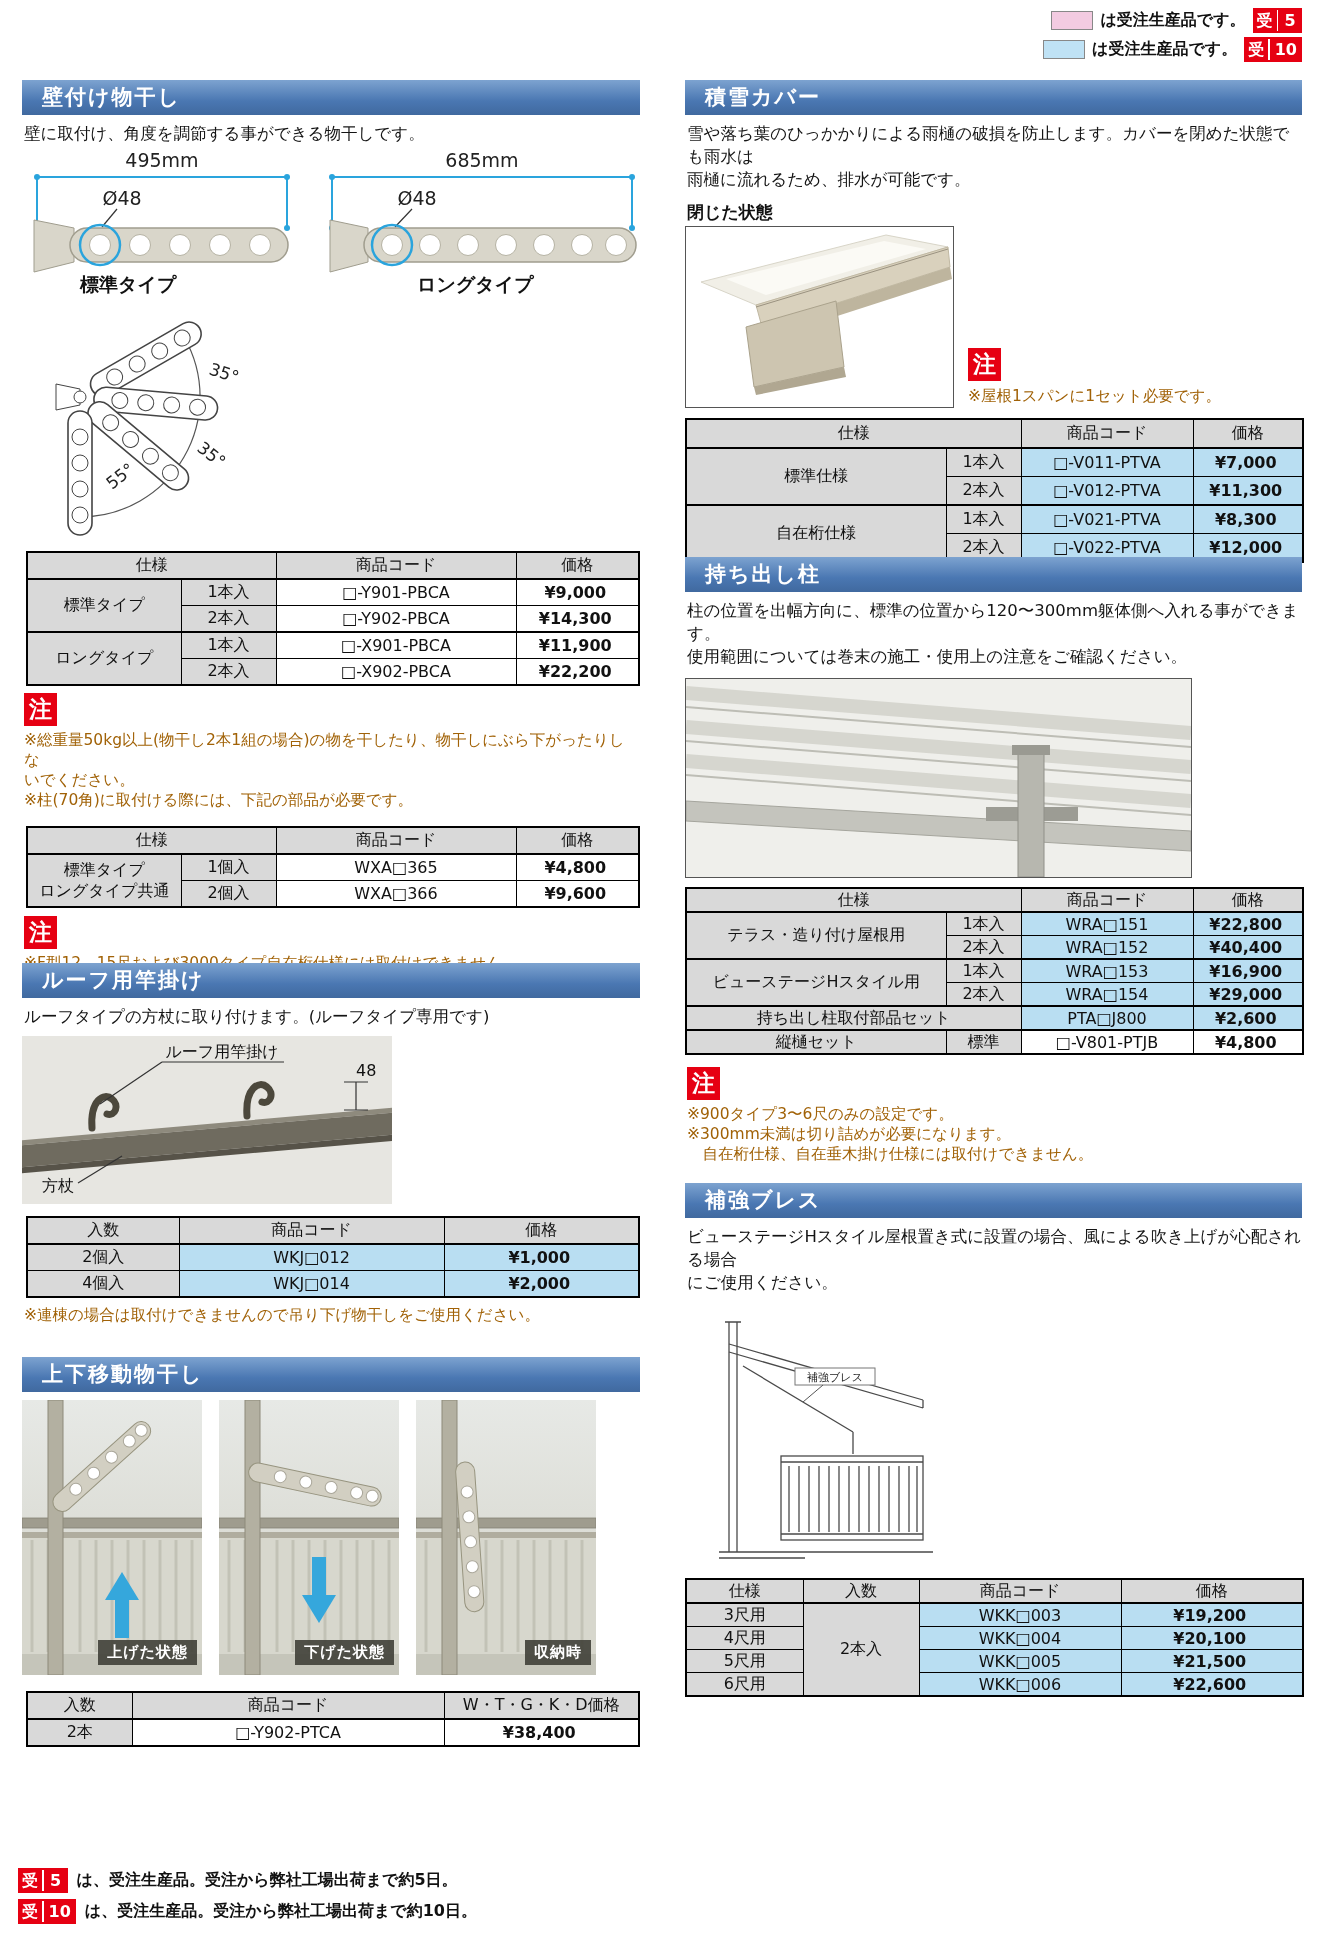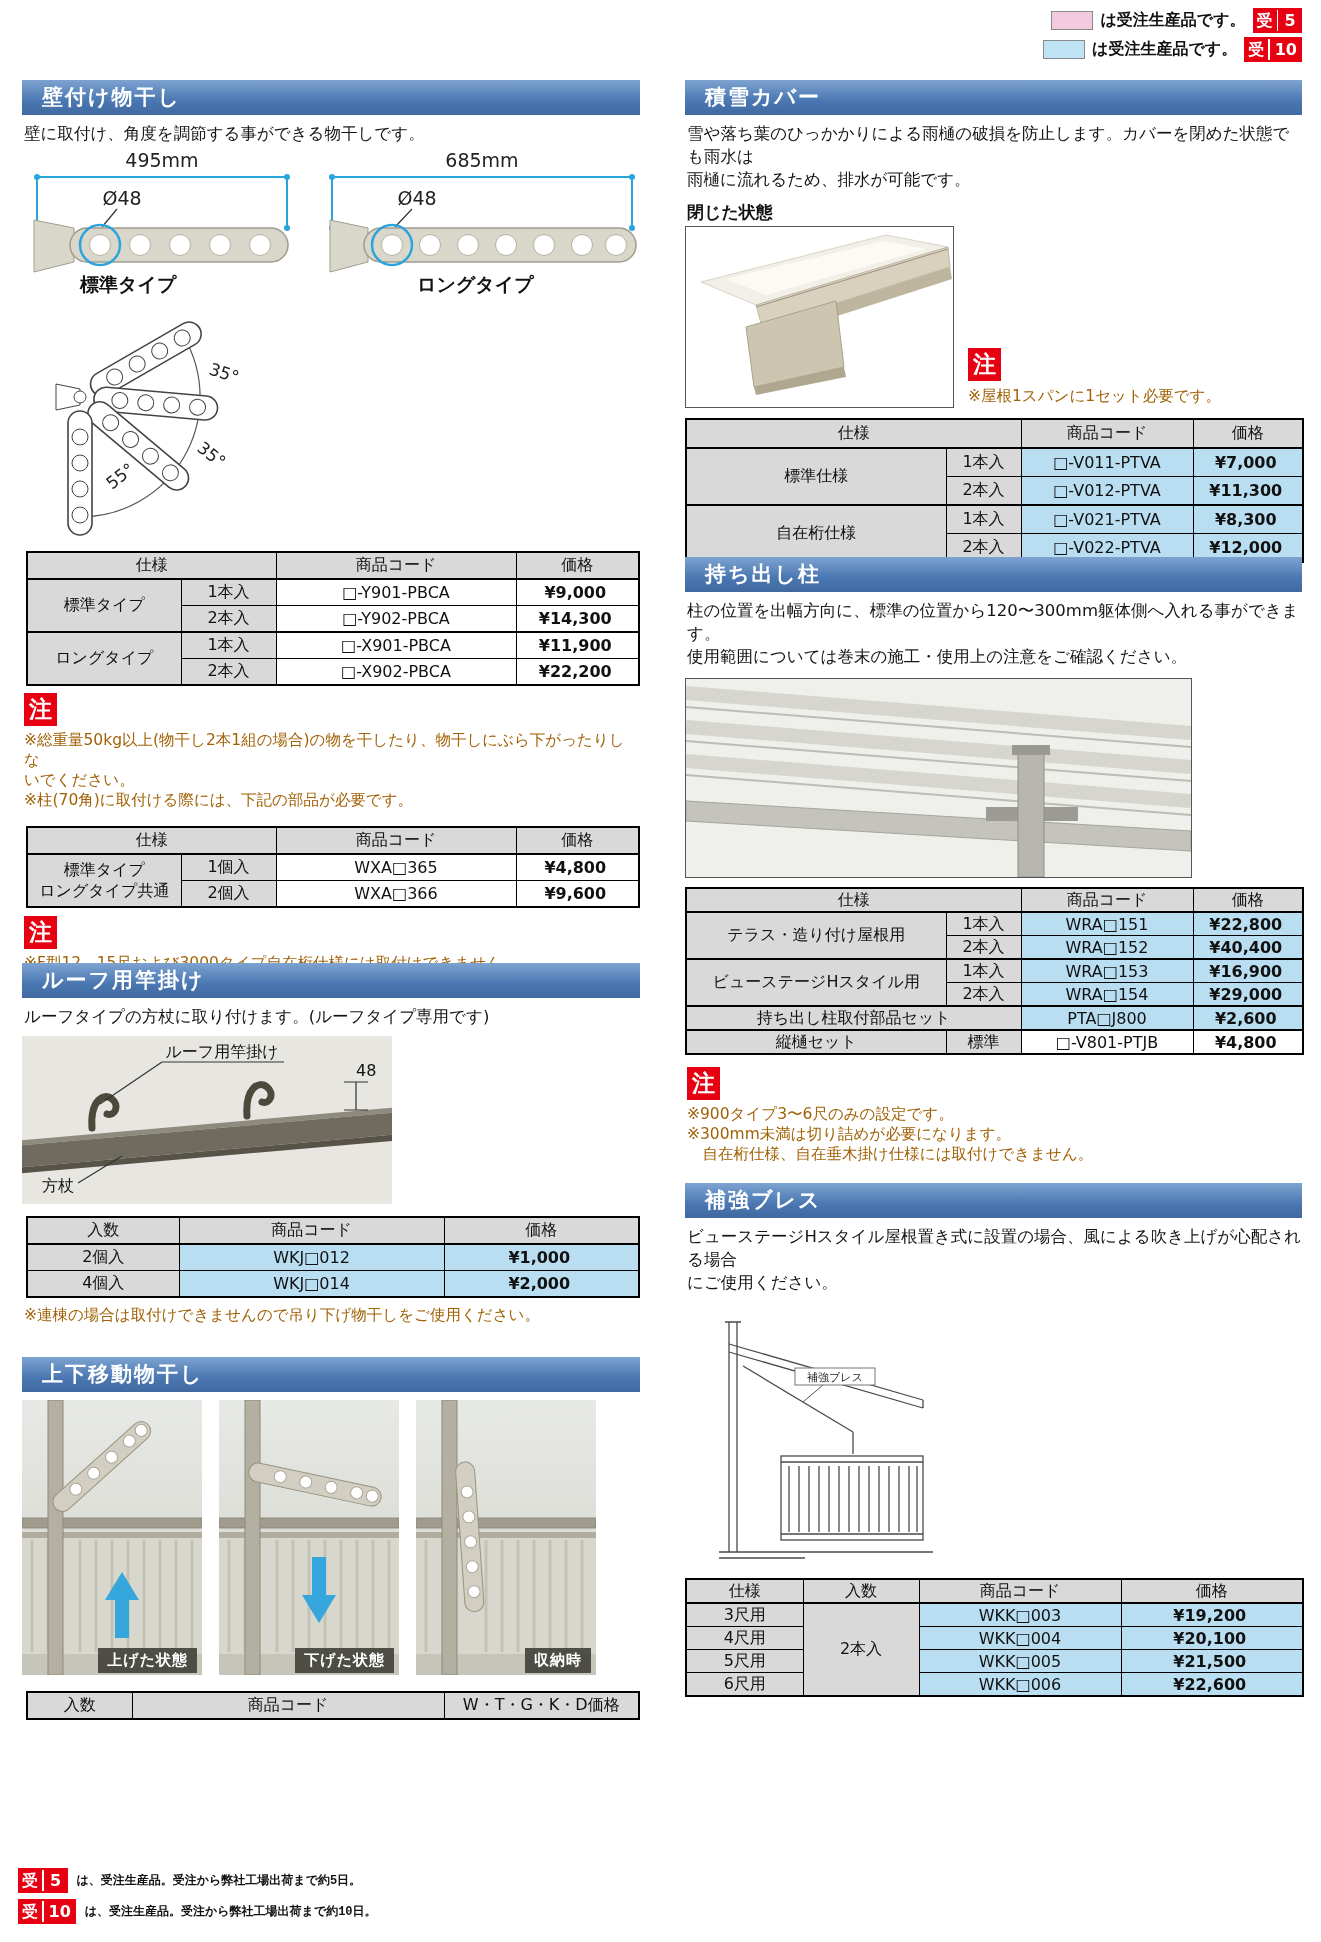--- a/index.html
+++ b/index.html
@@ -35,27 +35,27 @@
   
   .legend{position:absolute;top:8px;right:19px;}
   .legend .lrow{display:flex;align-items:center;justify-content:flex-end;gap:7px;margin-bottom:4px;}
   .legend .ltext{font-size:16px;font-weight:bold;}
   .swatch{width:40px;height:17px;border:1px solid #888;}
   .sw-pink{background:#f3cbe1;}
   .sw-blue{background:#bfe2f5;}
   
   .photo-row{display:flex;gap:17px;margin-top:8px;}
   .photo{position:relative;width:180px;height:275px;overflow:hidden;}
-  .caption{position:absolute;right:5px;bottom:2px;background:rgba(60,60,52,.88);color:#fff;
+  .caption{position:absolute;right:5px;bottom:10px;background:rgba(60,60,52,.88);color:#fff;
         font-size:15px;font-weight:bold;padding:3px 9px;letter-spacing:1px;margin-top:16px;}
   .photo-frame{border:1px solid #555;background:#fff;}
   svg text{font-family:"DejaVu Sans","Liberation Sans",sans-serif;}
   
   .footer .frow{display:flex;align-items:center;gap:9px;margin-bottom:6px;}
-  .footer .ftext{font-size:12px;font-weight:bold;font-family:Liberation Mono, monospace;}
+  .footer .ftext{font-size:16px;font-weight:bold;}
   .flexrow{display:flex;}
 </style>
 </head>
 <body>
 
 <div class="page">
 
   <div class="legend">
     <div class="lrow">
       <span class="swatch sw-pink"></span>
@@ -412,20 +412,25 @@
       <colgroup>
           <col style="width:105px">
           <col style="width:312px">
           <col style="width:195px">
         </colgroup>
       <tbody>
           <tr>
             <th>入数</th>
             <th>商品コード</th>
             <th>W・T・G・K・D価格</th>
+          </tr>
+      <tr>
+            <td class="spec">2本</td>
+            <td>□-Y902-PTCA</td>
+            <td class="price">¥38,400</td>
           </tr>
     </tbody>
       </table>
   </div>
 
   <div class="sec col-r" style="top:80px">
     <div class="sec-header">積雪カバー</div>
     <div class="desc">
       <div>雪や落ち葉のひっかかりによる雨樋の破損を防止します。カバーを閉めた状態でも雨水は</div>
       <div>雨樋に流れるため、排水が可能です。</div>

